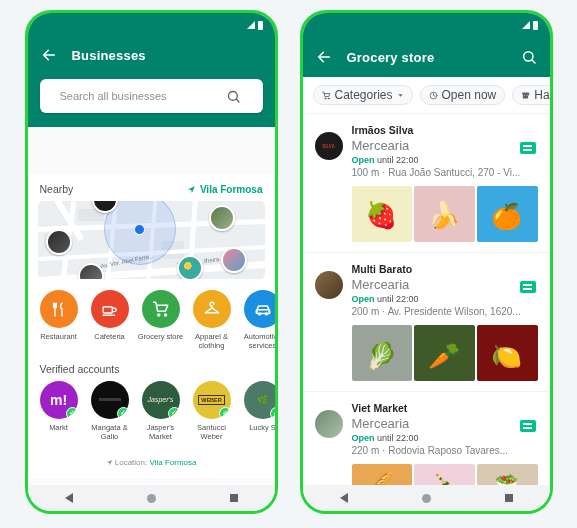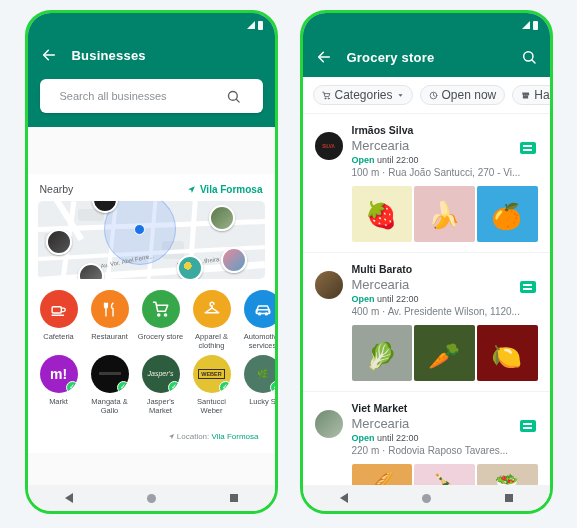--- a/index.html
+++ b/index.html
@@ -79,21 +79,21 @@
 
   
   .vtitle { font-size: 10.5px; color: #4a4f54; padding: 8px 12px 6px; }
   .vrow { display: flex; padding: 0 8px 6px; gap: 5px; }
   .vitem { width: 46px; flex: 0 0 46px; text-align: center; }
   .vav { position: relative; width: 38px; height: 38px; border-radius: 50%; margin: 0 auto 4px; display:flex; align-items:center; justify-content:center; overflow:hidden; }
   .vav .glyph { font-size: 14px; font-weight: bold; color: #fff; }
   .vchk { position: absolute; right: -1px; bottom: -1px; width: 13px; height: 13px; border-radius: 50%; background: #25d366; border: 1.5px solid #fff; display:flex; align-items:center; justify-content:center; color:#fff; font-size:7px; }
   .vl { font-size: 7.5px; color: #4a4f54; line-height: 1.25; }
 
-  .footloc { text-align: right; font-size: 8px; color: #8b9196; padding: 10px 16px 12px; }
+  .footloc { text-align: center; font-size: 8px; color: #8b9196; padding: 10px 8px 12px; }
   .footloc .lk { color: #00a884; }
 
   
   .nearbar { background:#fff; display:flex; align-items:center; gap: 10px; padding: 9px 14px; border-bottom: 1px solid #eceff1; }
   .nearbar .t { font-size: 10.5px; color: #2b2f33; }
   .chips { display: flex; gap: 7px; padding: 8px 10px; background:#fff; }
   .chip { display:flex; align-items:center; gap:4px; border:1px solid #e2e6e9; background:#f7f9fa; border-radius:13px; padding: 2px 8px; font-size: 12px; color:#4a4f54; white-space: nowrap; }
 
   .listing { background:#fff; padding: 10px 12px 0; border-top: 1px solid #f0f2f4; position: relative; }
   .lhead { display:flex; gap: 9px; }
@@ -181,37 +181,37 @@
           <span class="pin" style="left:54px;top:-14px;background:#1c1c1c;"></span>
           <span class="pin" style="left:8px;top:28px;background:linear-gradient(135deg,#2b2b2b,#555);"></span>
           <span class="pin" style="left:40px;top:62px;background:linear-gradient(135deg,#3b3b3b,#777);"></span>
           <span class="pin" style="left:171px;top:4px;background:linear-gradient(135deg,#5a7a4a,#9ab08a);"></span>
           <span class="pin" style="left:139px;top:54px;background:radial-gradient(circle at 40% 40%,#f0d040 0 20%,#3aa9a0 21% 100%);"></span>
           <span class="pin" style="left:183px;top:46px;background:linear-gradient(135deg,#e88a9a,#5aa0c8);"></span>
         </div>
 
         <div class="cats">
           <div class="cat">
+            <div class="bub" style="background:#f58220;">
+              <svg width="17" height="17" viewBox="0 0 24 24" fill="none" stroke="#fff" stroke-width="2" stroke-linecap="round">
+                  <path d="M7 3v8M5 3v5a2 2 0 0 0 4 0V3M7 11v10"></path>
+                  <path d="M17 3c-1.6 1.2-2.2 3-2.2 5.2 0 1.4.7 2.3 2.2 2.6V21"></path>
+                </svg>
+            </div>
+            <div class="cl">Restaurant</div>
+          </div>
+          <div class="cat">
             <div class="bub" style="background:#e8452c;">
               <svg width="17" height="17" viewBox="0 0 24 24" fill="none" stroke="#fff" stroke-width="2" stroke-linecap="round">
                   <rect x="3" y="8" width="13" height="9" rx="1.5"></rect>
                   <path d="M16 10h3a2 2 0 0 1 0 5h-3"></path>
                   <line x1="3" y1="20" x2="19" y2="20"></line>
                 </svg>
             </div>
             <div class="cl">Cafeteria</div>
-          </div>
-          <div class="cat">
-            <div class="bub" style="background:#f58220;">
-              <svg width="17" height="17" viewBox="0 0 24 24" fill="none" stroke="#fff" stroke-width="2" stroke-linecap="round">
-                  <path d="M7 3v8M5 3v5a2 2 0 0 0 4 0V3M7 11v10"></path>
-                  <path d="M17 3c-1.6 1.2-2.2 3-2.2 5.2 0 1.4.7 2.3 2.2 2.6V21"></path>
-                </svg>
-            </div>
-            <div class="cl">Restaurant</div>
           </div>
           <div class="cat">
             <div class="bub" style="background:#36a84a;">
               <svg width="18" height="18" viewBox="0 0 24 24" fill="none" stroke="#fff" stroke-width="2" stroke-linecap="round" stroke-linejoin="round">
                   <circle cx="9" cy="20" r="1.4"></circle>
                   <circle cx="18" cy="20" r="1.4"></circle>
                   <path d="M2 3h3l2.6 12h10.2L21 7H6"></path>
                 </svg>
             </div>
             <div class="cl">Grocery store</div>
@@ -231,20 +231,21 @@
                   <path d="M4 16v-3l2-5h12l2 5v3"></path>
                   <rect x="3" y="13" width="18" height="5" rx="1.5"></rect>
                   <circle cx="7.5" cy="18.5" r="1.2"></circle>
                   <circle cx="16.5" cy="18.5" r="1.2"></circle>
                 </svg>
             </div>
             <div class="cl">Automotive services</div>
           </div>
         </div>
 
+        <div class="vtitle">Verified accounts</div>
 
         <div class="vrow">
           <div class="vitem">
             <div class="vav" style="background:#a020c8;">
               <span class="glyph">m!</span>
               <span class="vchk">✓</span>
             </div>
             <div class="vl">Markt</div>
           </div>
           <div class="vitem">
@@ -382,21 +383,21 @@
       <div class="listing">
         <div class="lhead">
           <div class="lav" style="background:linear-gradient(135deg,#8a6a44,#4a3a24);"></div>
           <div class="linfo">
             <div class="lname">Multi Barato</div>
             <div class="lcat">Mercearia</div>
             <div class="lopen">
               <span class="op">Open</span>
               <span class="rest">until 22:00</span>
             </div>
-            <div class="laddr">400 m · Av. Presidente Wilson, 1120...</div>
+            <div class="laddr">200 m · Av. Presidente Wilson, 1620...</div>
           </div>
         </div>
         <div class="catbadge">
             <i></i>
           </div>
         <div class="photos">
           <div class="ph3" style="background:#9aa39a;">
             <span style="position:absolute;left:50%;top:55%;transform:translate(-50%,-50%);font-size:26px;">🥬</span>
           </div>
           <div class="ph3" style="background:#3f5a28;">

